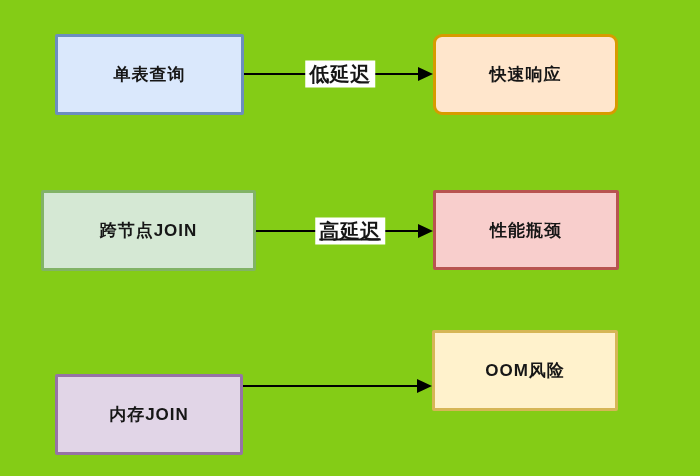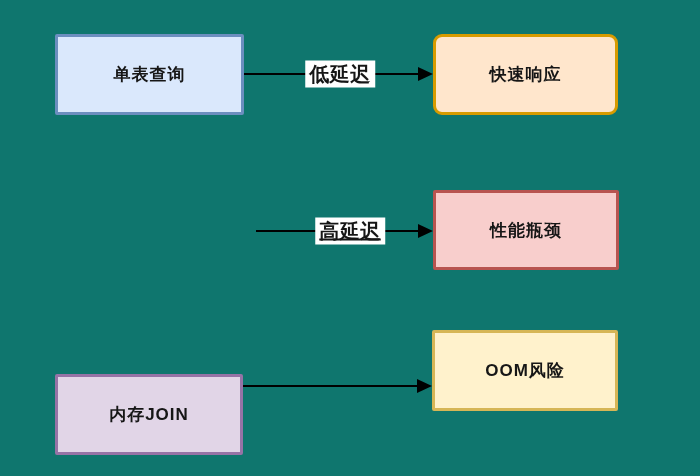--- a/index.html
+++ b/index.html
@@ -68,32 +68,35 @@
     white-space: nowrap;
     letter-spacing: 0.5px;
   }
   .t-r1 { left: 340px; top: 74px; }
   .t-r2 { left: 350px; top: 231px; text-decoration: underline; }
   .t-r3 { left: 340px; top: 386px; }
 </style>
 </head>
 <body>
 
-<div class="canvas" style="background-color: #0f766e; color: rgb(22, 22, 22);">
+<div class="canvas" style="background-color: #84cc16; color: rgb(22, 22, 22);">
 
   <div class="node n-r1-src" style="background-color: rgb(218, 232, 252); border-color: rgb(108, 142, 191);">
     <span>单表查询</span>
   </div>
   <div class="edge-line l-r1" style="background-color: rgb(0, 0, 0);"></div>
   <div class="arrow-head a-r1" style="border-left-color: rgb(0, 0, 0);"></div>
   <span class="edge-label t-r1">低延迟</span>
   <div class="node n-r1-tgt" style="background-color: rgb(255, 230, 204); border-color: rgb(215, 155, 0); border-radius: 9px;">
     <span>快速响应</span>
   </div>
 
+  <div class="node n-r2-src" style="background-color: rgb(213, 232, 212); border-color: rgb(130, 179, 102);">
+    <span>跨节点JOIN</span>
+  </div>
   <div class="edge-line l-r2" style="background-color: rgb(0, 0, 0);"></div>
   <div class="arrow-head a-r2" style="border-left-color: rgb(0, 0, 0);"></div>
   <span class="edge-label t-r2">高延迟</span>
   <div class="node n-r2-tgt" style="background-color: rgb(248, 206, 204); border-color: rgb(184, 84, 80);">
     <span>性能瓶颈</span>
   </div>
 
   <div class="node n-r3-src" style="background-color: rgb(225, 213, 231); border-color: rgb(150, 115, 166);">
     <span>内存JOIN</span>
   </div>

